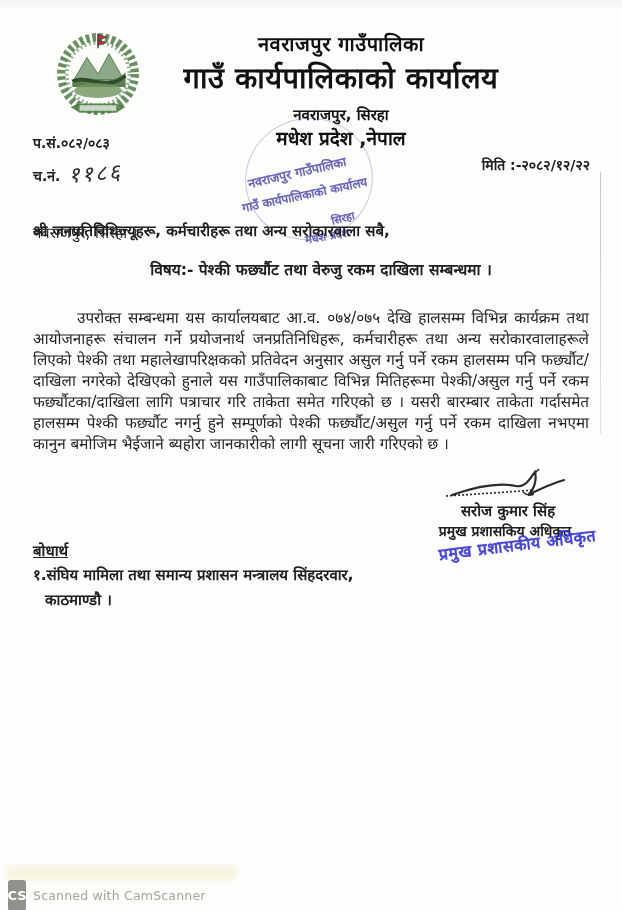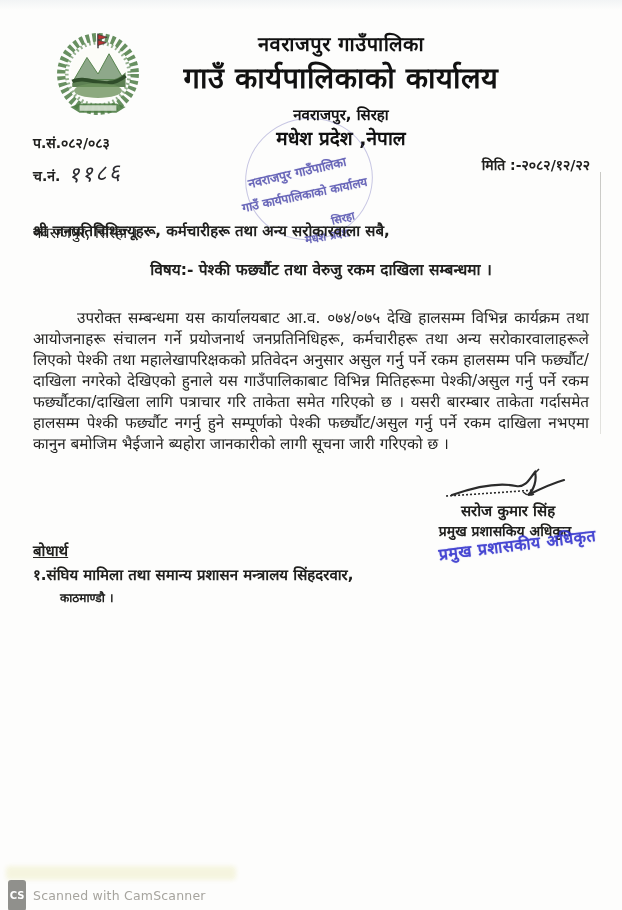--- a/index.html
+++ b/index.html
@@ -58,31 +58,31 @@
   .sig-title{ position:absolute; left:405px; top:521px; width:200px; text-align:center;
               font-size:14px; font-weight:bold; }
   .sig-stamp{ position:absolute; left:438px; top:531px; width:200px;
               font-size:16px; font-weight:bold; color:rgba(50,50,205,.8);
               transform:rotate(-7deg); white-space:nowrap; letter-spacing:.5px;
               text-shadow:0 0 1px rgba(50,50,205,.5); }
   
   .cc-head { position:absolute; left:33px; top:540px; font-size:15px; font-weight:bold;
              text-decoration:underline; }
   .cc-1 { position:absolute; left:33px; top:564px; font-size:15px; font-weight:600; }
-  .cc-2 { position:absolute; left:60px; top:589px; font-size:12px; font-weight:600; }
+  .cc-2 { position:absolute; left:45px; top:589px; font-size:15px; font-weight:600; }
   
   .scan-line { position:absolute; left:600px; top:172px; width:1px; height:262px;
                background:linear-gradient(180deg,#c9c9c5,#e3e3df); }
   .smudge { position:absolute; left:6px; top:866px; width:230px; height:14px;
             background:#efeec8; opacity:.55; filter:blur(2px); border-radius:4px; }
   
   .footer { position:absolute; left:8px; top:884px; height:22px; display:flex;
             align-items:center; gap:7px; }
   .cs-badge { width:18px; height:31px; background:#90908c; border-radius:3px;
-              color:#fff; font-size:10px; font-weight:bold; display:flex;
+              color:#fff; font-size:13px; font-weight:bold; display:flex;
               align-items:center; justify-content:center; position:relative; }
   .cs-badge::after { content:""; position:absolute; left:2px; right:2px; bottom:-3px;
               height:2px; background:#90908c; border-radius:1px; }
   .footer-text { font-size:12.5px; color:#a6a49e; letter-spacing:.2px; }
 </style>
 </head>
 <body>
 
 <div class="page">
 

